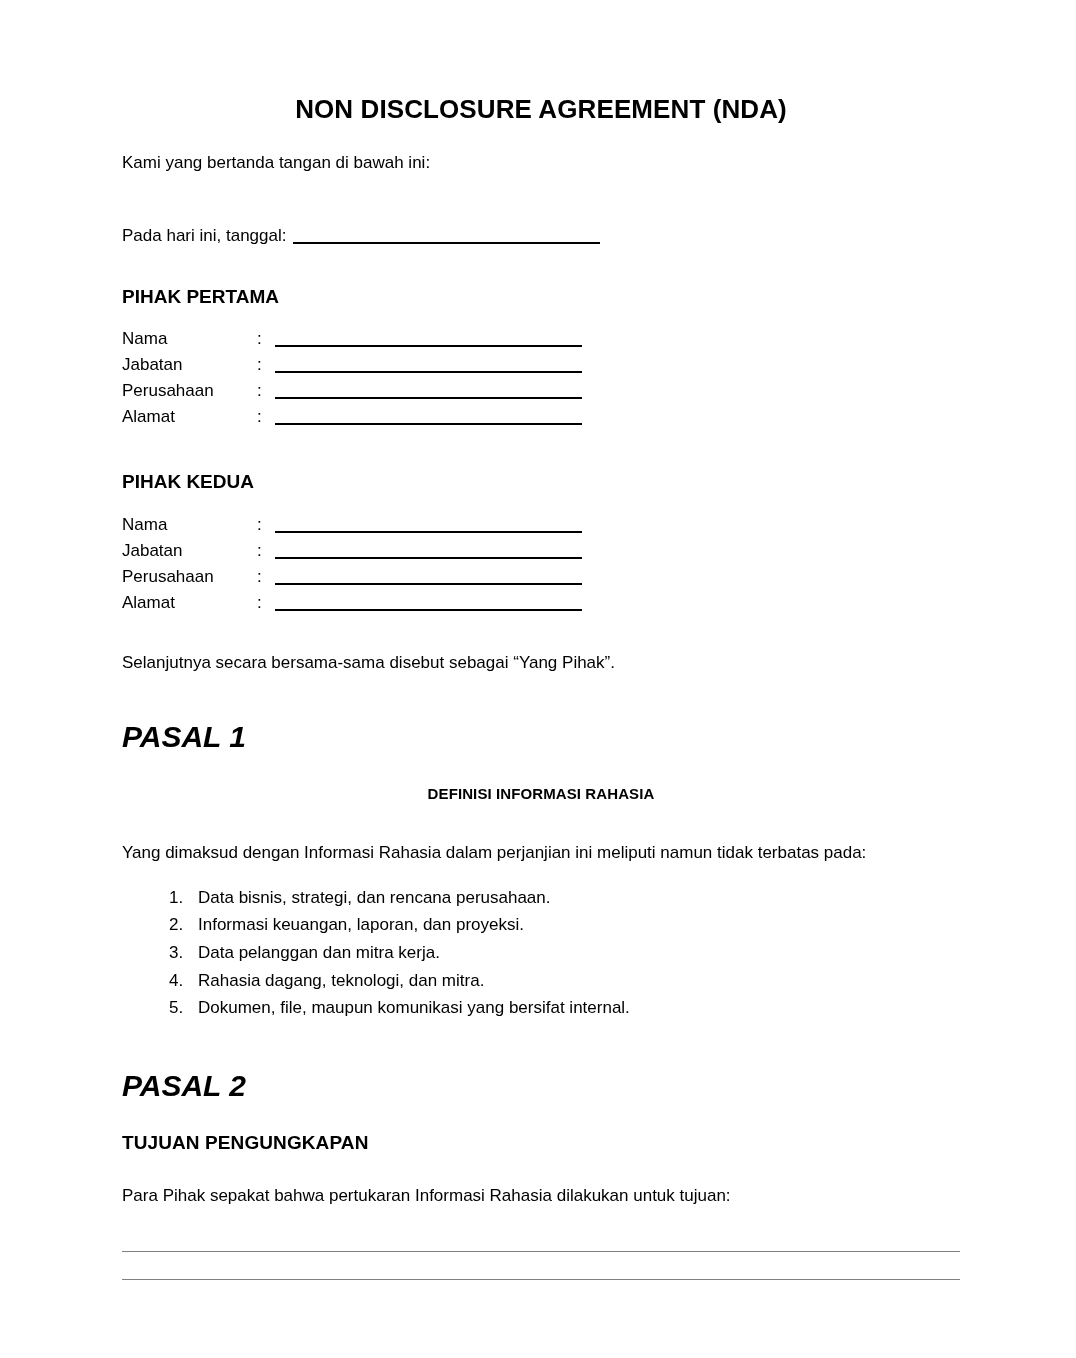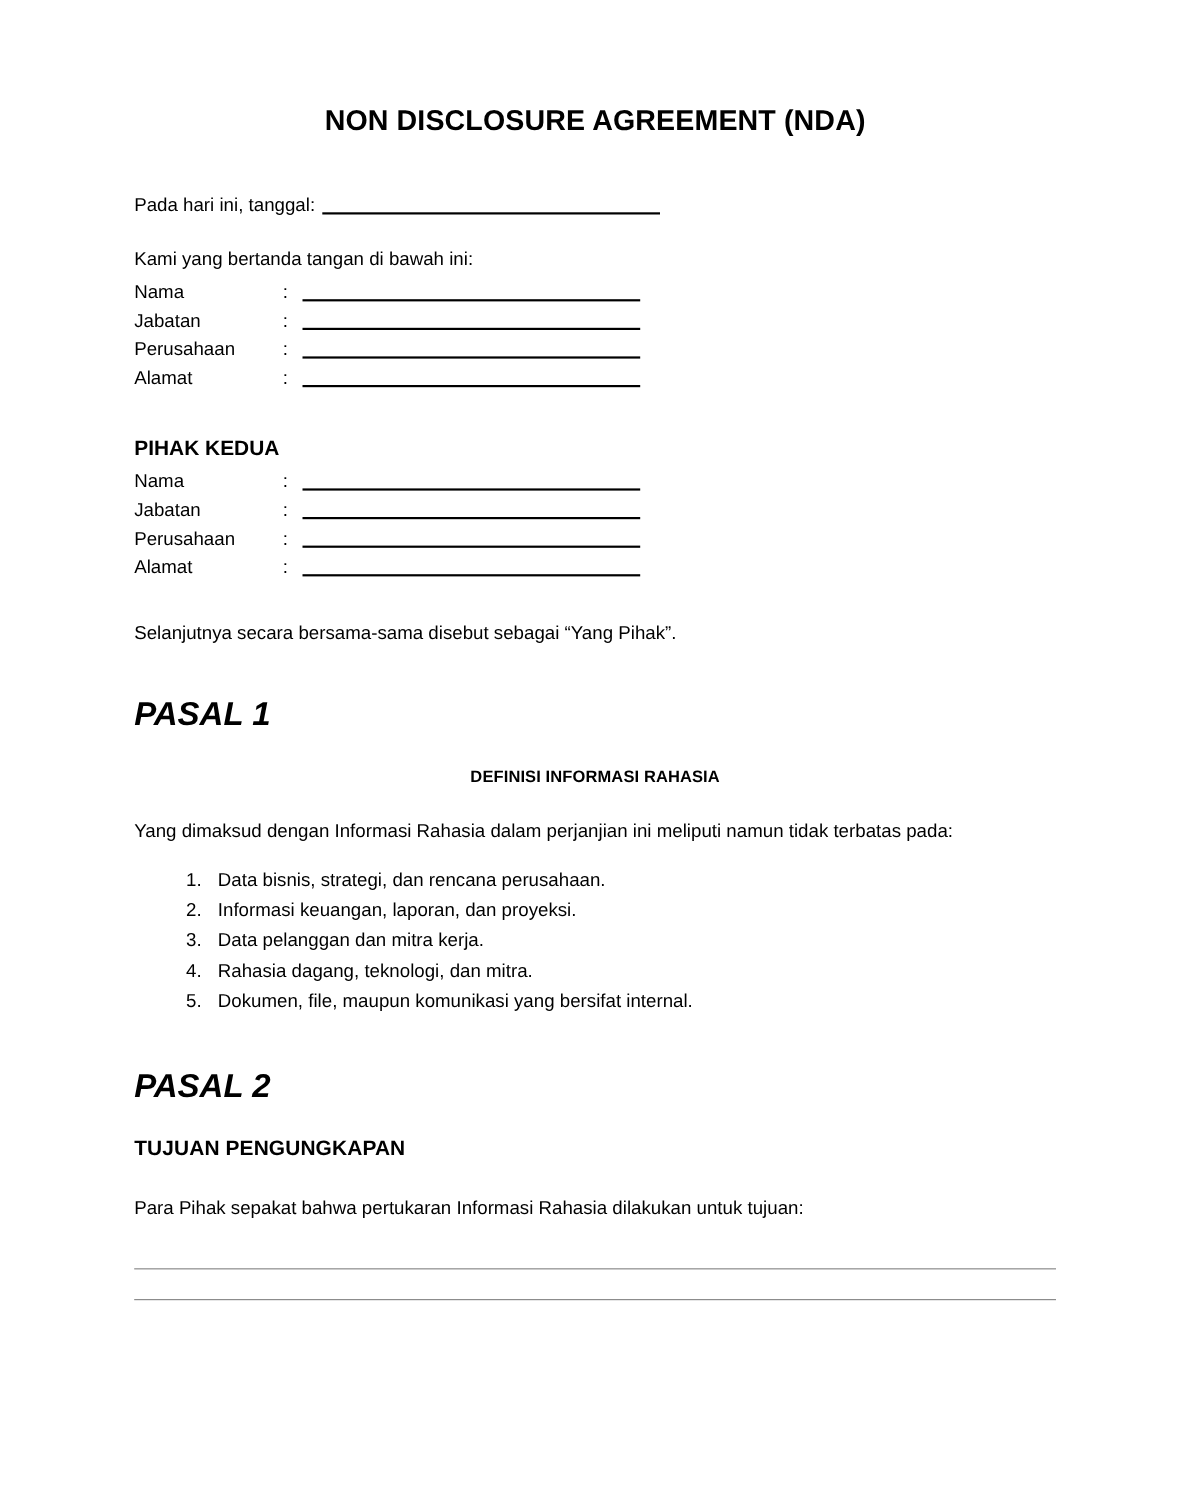--- a/index.html
+++ b/index.html
@@ -65,21 +65,21 @@
     font-size: 19px;
     font-weight: bold;
     margin: 0;
     line-height: 1.3;
   }
   .party-heading-first { margin-top: 36px; }
   .party-heading-second { margin-top: 36px; }
 
   
   .party-fields {
-    margin-top: 8px;
+    margin-top: 21px;
     border-collapse: collapse;
   }
   .party-fields td {
     font-size: 17px;
     line-height: 1.0;
     padding: 0 0 9px 0;
     vertical-align: baseline;
     white-space: nowrap;
   }
   .field-label { width: 135px; }
@@ -115,21 +115,21 @@
   .sub-heading-large {
     font-size: 19px;
     font-weight: bold;
     margin: 0;
     margin-top: 27px;
     line-height: 1.3;
     letter-spacing: 0.1px;
   }
 
   .para-intro {
-    margin-top: 27px;
+    margin-top: 38px;
     max-width: 830px;
   }
   .para-tujuan {
     margin-top: 29px;
   }
 
   
   .num-list {
     margin: 18px 0 0 0;
     padding-left: 66px;
@@ -154,26 +154,27 @@
   }
 </style>
 </head>
 <body>
 
 <div class="page">
   <div class="content">
 
     <h1 class="doc-title">NON DISCLOSURE AGREEMENT (NDA)</h1>
 
+    <p class="para para-kami">Kami yang bertanda tangan di bawah ini:</p>
+
     <p class="para para-date">
       <span>Pada hari ini, tanggal:</span><span class="fill-line fill-date"></span>
     </p>
 
-    <p class="para para-kami">Kami yang bertanda tangan di bawah ini:</p>
-
+    <h2 class="party-heading party-heading-first">PIHAK PERTAMA</h2>
 
     <table class="party-fields">
       <tbody>
         <tr>
           <td class="field-label">Nama</td>
           <td class="field-colon">:</td>
           <td class="field-blank"><span class="fill-line"></span></td>
         </tr>
         <tr>
           <td class="field-label">Jabatan</td>

